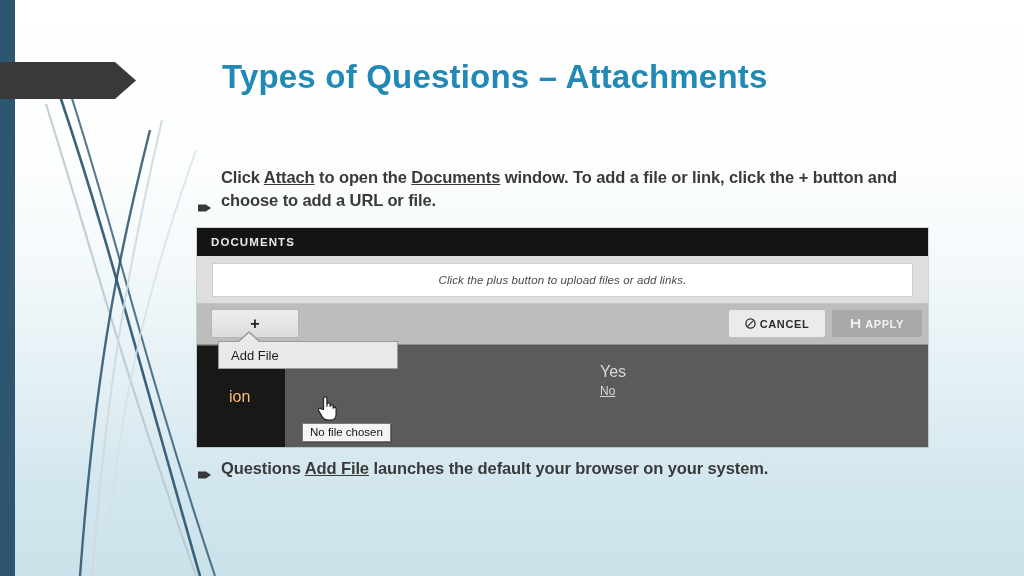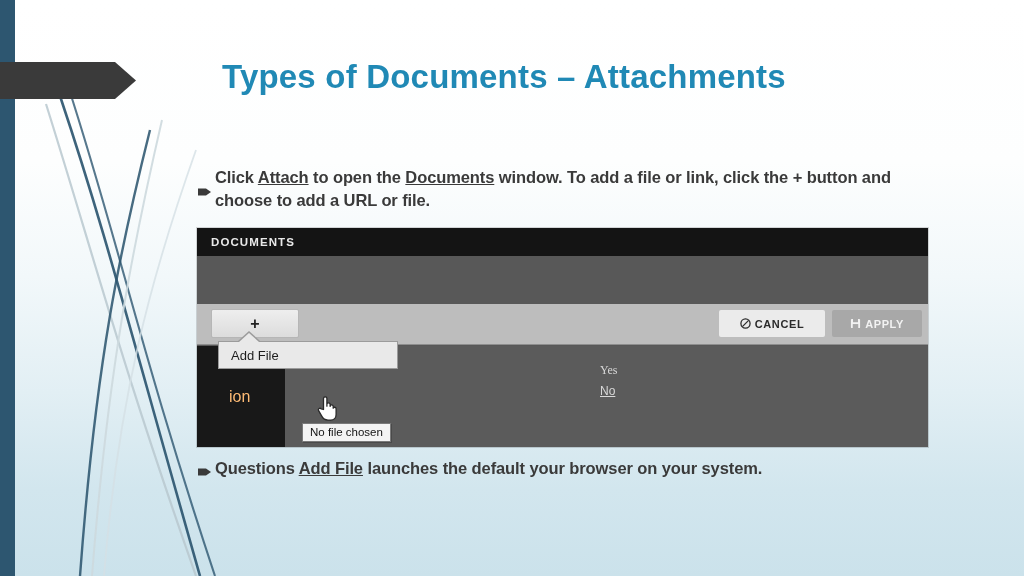--- a/index.html
+++ b/index.html
@@ -42,22 +42,22 @@
     font-weight:bold;
     color:#2089b5;
     letter-spacing:0.2px;
     white-space:nowrap;
   }
 
   
   .bullet-row {
     position:absolute;
     display:flex;
-    align-items:center;
-    gap:4px;
+    align-items:flex-end;
+    gap:10px;
   }
   #bullet-1 { left:198px; top:166px; width:730px; }
   #bullet-2 { left:198px; top:457px; width:730px; }
 
   .bullet-marker {
     flex:0 0 auto;
     margin-top:6px;
   }
   .bullet-text {
     font-size:16.5px;
@@ -127,21 +127,21 @@
     width:88px; height:29px;
     background:linear-gradient(to bottom,#eeeeee,#dcdcdc);
     border:1px solid #b6b6b6;
     border-radius:2px;
     display:flex; align-items:center; justify-content:center;
     font-size:16px; font-weight:bold; color:#222;
     line-height:1;
   }
   #cancel-button {
     position:absolute; right:103px; top:6px;
-    width:106px; height:27px;
+    width:96px; height:27px;
     background:#ebebeb;
     border-radius:2px;
     display:flex; align-items:center; justify-content:center; gap:4px;
   }
   #cancel-label, #apply-label {
     font-size:11px; font-weight:bold; letter-spacing:0.6px;
   }
   #cancel-label { color:#2b2b2b; }
   #apply-button {
     position:absolute; right:6px; top:6px;
@@ -162,21 +162,21 @@
     position:absolute; left:0; top:0;
     width:88px; height:101px;
     background:#181818;
   }
   #lower-black-text {
     position:absolute; left:32px; top:42px;
     color:#fdba74; font-size:16px;
   }
   #lower-yes {
     position:absolute; left:403px; top:17px;
-    color:#d8d8d8; font-size:12px;font-family:Liberation Serif, serif;
+    color:#d8d8d8; font-size:16px;
   }
   #lower-no {
     position:absolute; left:403px; top:38px;
     color:#d8d8d8; font-size:12px;text-decoration:underline;
   }
 
   
   #add-menu {
     position:absolute; left:21px; top:113px;
     width:180px;
@@ -241,37 +241,42 @@
     <path d="M162 120 C 132 250, 108 370, 92 576" fill="none" stroke="#cdd9de" stroke-width="2.0" opacity="0.9"></path>
     <path d="M196 150 C 150 280, 118 400, 104 576" fill="none" stroke="#d5e0e5" stroke-width="1.8" opacity="0.8"></path>
   </svg>
 
   <div id="left-bar"></div>
 
   <svg id="arrow-banner" viewBox="0 0 136 37" preserveAspectRatio="none">
     <polygon points="0,0 115,0 136,18.5 115,37 0,37" fill="#3a3a3a"></polygon>
   </svg>
 
-  <div id="title">Types of Documents – Attachments</div>
+  <div id="title">Types of Questions – Attachments</div>
 
   <div class="bullet-row" id="bullet-1">
     <svg class="bullet-marker" width="13" height="10" viewBox="0 0 13 10">
       <polygon points="0,1.5 8,1.5 13,5 8,8.5 0,8.5" fill="#3a3a3a"></polygon>
     </svg>
     <div class="bullet-text">
       <span>Click </span><span class="u">Attach</span><span> to open the </span><span class="u">Documents</span><span> window. To add a file or link, click the + button and choose to add a URL or file.</span>
     </div>
   </div>
 
   <div id="app-shot">
 
     <div id="shot-header">
       <span id="shot-header-title">DOCUMENTS</span>
     </div>
 
+    <div id="shot-body">
+      <div id="dropzone">
+        <span id="dropzone-text">Click the plus button to upload files or add links.</span>
+      </div>
+    </div>
 
     <div id="shot-toolbar">
       <div id="plus-button">
         <span>+</span>
       </div>
 
       <div id="cancel-button">
         <svg width="11" height="11" viewBox="0 0 12 12">
           <circle cx="6" cy="6" r="5" fill="none" stroke="#2b2b2b" stroke-width="1.4"></circle>
           <line x1="2.6" y1="9.4" x2="9.4" y2="2.6" stroke="#2b2b2b" stroke-width="1.4"></line>

